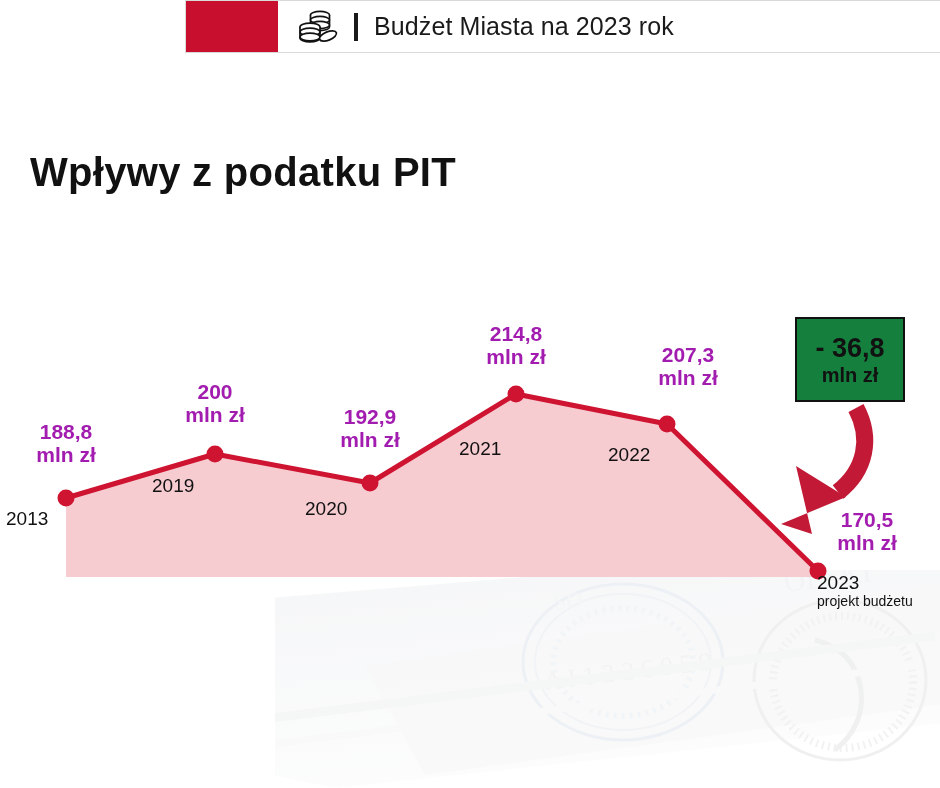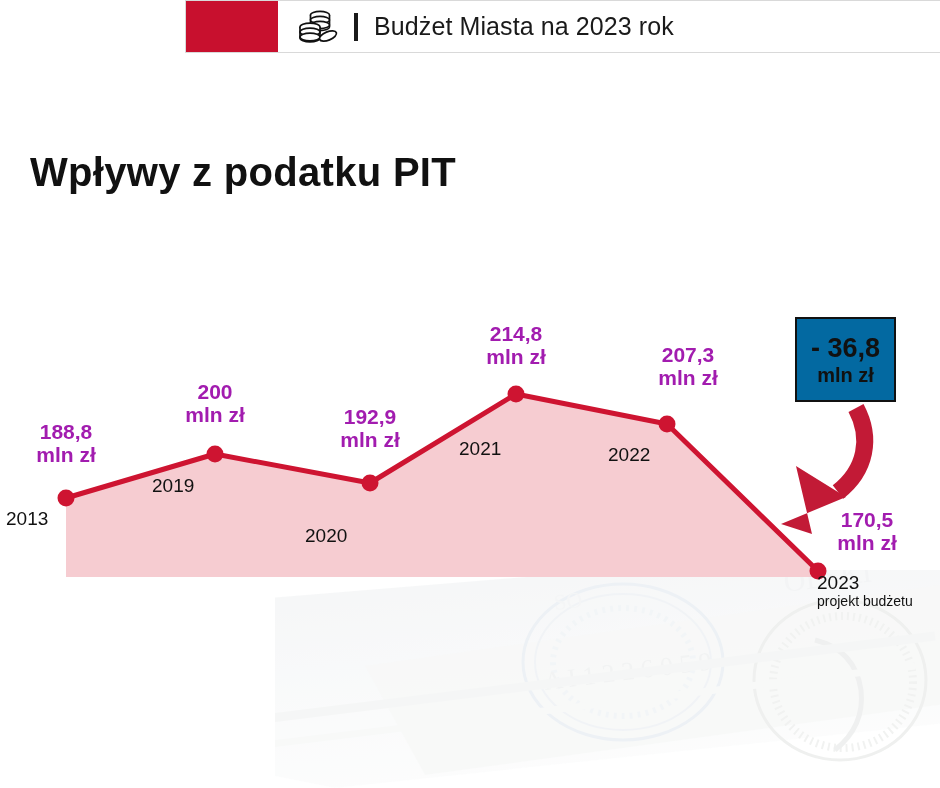--- a/index.html
+++ b/index.html
@@ -64,22 +64,22 @@
   .yr-label{
     position:absolute;text-align:left;color:#111111;
     font-size:19px;line-height:21px;white-space:nowrap;font-weight:normal;
   }
   .yr-sub{
     display:block;font-size:14px;line-height:16px;
   }
 
   
   #delta-callout{
-    position:absolute;left:795px;top:317px;width:101px;height:85px;
-    border:2px solid #111111;background:#0369a1;box-sizing:border-box;
+    position:absolute;left:795px;top:317px;width:110px;height:85px;
+    border:2px solid #111111;background:#15803d;box-sizing:border-box;
     display:flex;flex-direction:column;align-items:center;justify-content:center;
   }
   #delta-value{font-size:27px;font-weight:bold;color:#111111;line-height:30px;}
   #delta-unit{font-size:20px;font-weight:bold;color:#111111;line-height:24px;}
 </style>
 </head>
 <body>
 
 <div id="banknote-watermark">
   <svg width="665" height="218" viewBox="0 0 665 218">
@@ -183,21 +183,21 @@
   <span>170,5</span><br>
   <span>mln zł</span>
 </div>
 
 <div class="yr-label" style="left:6px;top:508px;width:115px;">
   <span>2013</span>
 </div>
 <div class="yr-label" style="left:152px;top:475px;width:115px;">
   <span>2019</span>
 </div>
-<div class="yr-label" style="left:305px;top:498px;width:115px;margin-top:27px;">
+<div class="yr-label" style="left:305px;top:498px;width:115px;">
   <span>2020</span>
 </div>
 <div class="yr-label" style="left:459px;top:438px;width:115px;">
   <span>2021</span>
 </div>
 <div class="yr-label" style="left:608px;top:444px;width:115px;">
   <span>2022</span>
 </div>
 <div class="yr-label" style="left:817px;top:572px;width:130px;">
   <span>2023</span>

